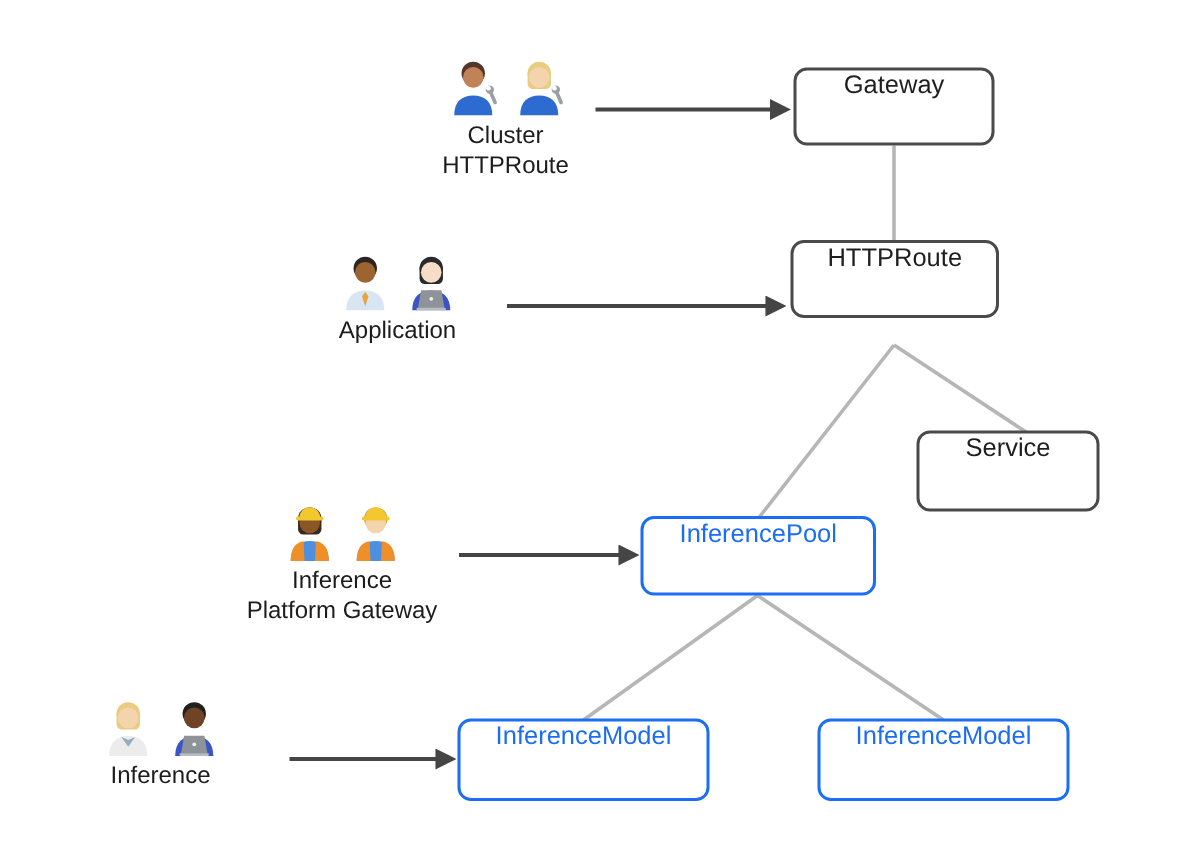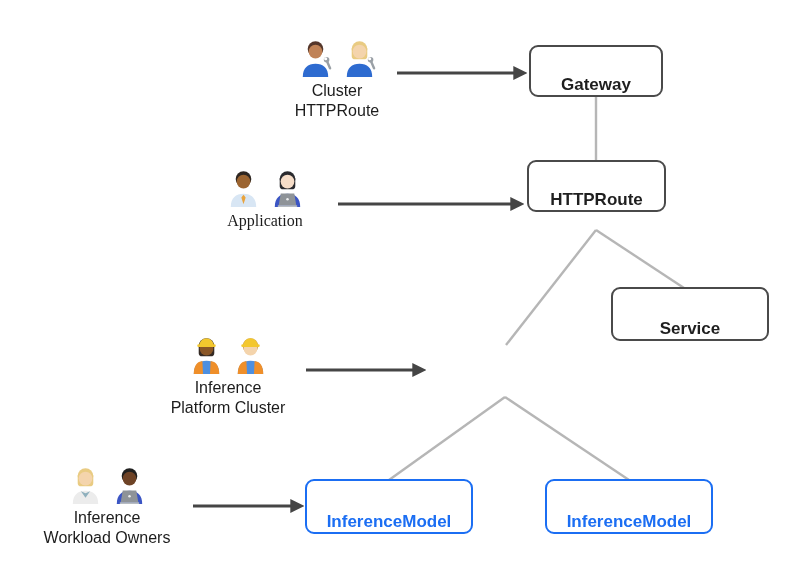--- a/index.html
+++ b/index.html
@@ -6,35 +6,35 @@
   .stage{
     position:relative;width:800px;height:572px;overflow:hidden;
     background:var(--bg,#ffffff);
     font-family:"Liberation Sans","DejaVu Sans",sans-serif;
   }
   .wires{position:absolute;left:0;top:0;}
   .wire{stroke:var(--wire,#b6b6b6);stroke-width:2.4;fill:none;}
   .arrow{stroke:var(--arrow,#454545);stroke-width:2.8;fill:none;}
   .ahead{fill:var(--arrow,#454545);}
   .node{
-    position:absolute;display:flex;align-items:flex-end;justify-content:center;
+    position:absolute;display:flex;align-items:flex-start;justify-content:center;
     background:#ffffff;border:2.5px solid var(--border-dark,#4a4a4a);
-    border-radius:9px;font-weight:bold;font-size:17px;
+    border-radius:9px;font-weight:normal;font-size:17px;
     color:var(--text-dark,#1f1f1f);box-sizing:border-box;
   }
   .node.blue{border-color:var(--accent,#1b6ef3);color:var(--accent,#1b6ef3);}
   #n-gateway{left:529px;top:45px;width:134px;height:52px;}
   #n-httproute{left:527px;top:160px;width:139px;height:52px;}
-  #n-service{left:611px;top:287px;width:158px;height:54px;}
+  #n-service{left:611px;top:287px;width:122px;height:54px;}
   #n-inferencepool{left:427px;top:344px;width:157px;height:53px;}
   #n-inferencemodel-1{left:305px;top:479px;width:168px;height:55px;}
   #n-inferencemodel-2{left:545px;top:479px;width:168px;height:55px;}
   .persona{position:absolute;width:180px;text-align:center;}
   #p-cluster-operators{left:247px;top:36px;}
-  #p-application-developers{left:175px;top:166px;font-family:Liberation Serif, serif;}
+  #p-application-developers{left:175px;top:166px;}
   #p-inference-platform-owners{left:138px;top:333px;}
   #p-inference-workload-owners{left:17px;top:463px;}
   .pair{display:flex;justify-content:center;gap:3px;height:42px;}
   .plabel{margin-top:3px;font-size:16px;line-height:1.22;color:#1c1c1c;}
 </style>
 </head>
 <body>
 
 <div class="stage">
 
@@ -56,20 +56,23 @@
   </svg>
 
   <div class="node dark" id="n-gateway">
     <span>Gateway</span>
   </div>
   <div class="node dark" id="n-httproute">
     <span>HTTPRoute</span>
   </div>
   <div class="node dark" id="n-service">
     <span>Service</span>
+  </div>
+  <div class="node blue" id="n-inferencepool">
+    <span>InferencePool</span>
   </div>
   <div class="node blue" id="n-inferencemodel-1">
     <span>InferenceModel</span>
   </div>
   <div class="node blue" id="n-inferencemodel-2">
     <span>InferenceModel</span>
   </div>
 
   <div class="persona" id="p-cluster-operators">
     <div class="pair">
@@ -137,21 +140,21 @@
           <circle cx="20" cy="15.2" r="6.7" fill="#f4d4ac"></circle>
           <path d="M13.2 11.8 a6.8 6.8 0 0 1 13.6 0 Z" fill="#f3c72e"></path>
           <rect x="11" y="11" width="18" height="2.7" rx="1.35" fill="#f3c72e"></rect>
           <path d="M7.6 40 C7.6 31 12.6 27 20 27 C27.4 27 32.4 31 32.4 40 Z" fill="#4d8fe0"></path>
           <path d="M7.6 40 C7.6 31.5 11 27.8 16 27.2 L16.6 40 Z" fill="#ef8f2a"></path>
           <path d="M32.4 40 C32.4 31.5 29 27.8 24 27.2 L23.4 40 Z" fill="#ef8f2a"></path>
         </svg>
       </div>
     <div class="plabel">
       <div>Inference</div>
-      <div>Platform Cluster</div>
+      <div>Platform Gateway</div>
     </div>
   </div>
 
   <div class="persona" id="p-inference-workload-owners">
     <div class="pair">
         <svg viewBox="0 0 40 40" width="41" height="41" aria-hidden="true">
           <circle cx="20" cy="12.6" r="7.6" fill="#e9cb82"></circle>
           <path d="M12.4 12 h15.2 v7.4 a3.4 3.4 0 0 1 -3.4 3.4 h-8.4 a3.4 3.4 0 0 1 -3.4 -3.4 Z" fill="#e9cb82"></path>
           <circle cx="20" cy="15.2" r="6.7" fill="#f4d4ac"></circle>
           <path d="M7.6 40 C7.6 31 12.6 27 20 27 C27.4 27 32.4 31 32.4 40 Z" fill="#ececec"></path>
@@ -161,17 +164,16 @@
           <circle cx="20" cy="12.6" r="7.6" fill="#20201f"></circle>
           <circle cx="20" cy="15.2" r="6.7" fill="#6e4326"></circle>
           <path d="M7.6 40 C7.6 31 12.6 27 20 27 C27.4 27 32.4 31 32.4 40 Z" fill="#3b55c4"></path>
           <path d="M11.4 38.6 L13.4 26.8 L26.6 26.8 L28.6 38.6 Z" fill="#8e9398"></path>
           <circle cx="20" cy="32.4" r="1.25" fill="#eceeef"></circle>
           <rect x="10.4" y="38.2" width="19.2" height="1.8" rx="0.9" fill="#b7bcc1"></rect>
         </svg>
       </div>
     <div class="plabel">
       <div>Inference</div>
-      <div>Workload Owners</div>
     </div>
   </div>
 
 </div>
 
 </body></html>

